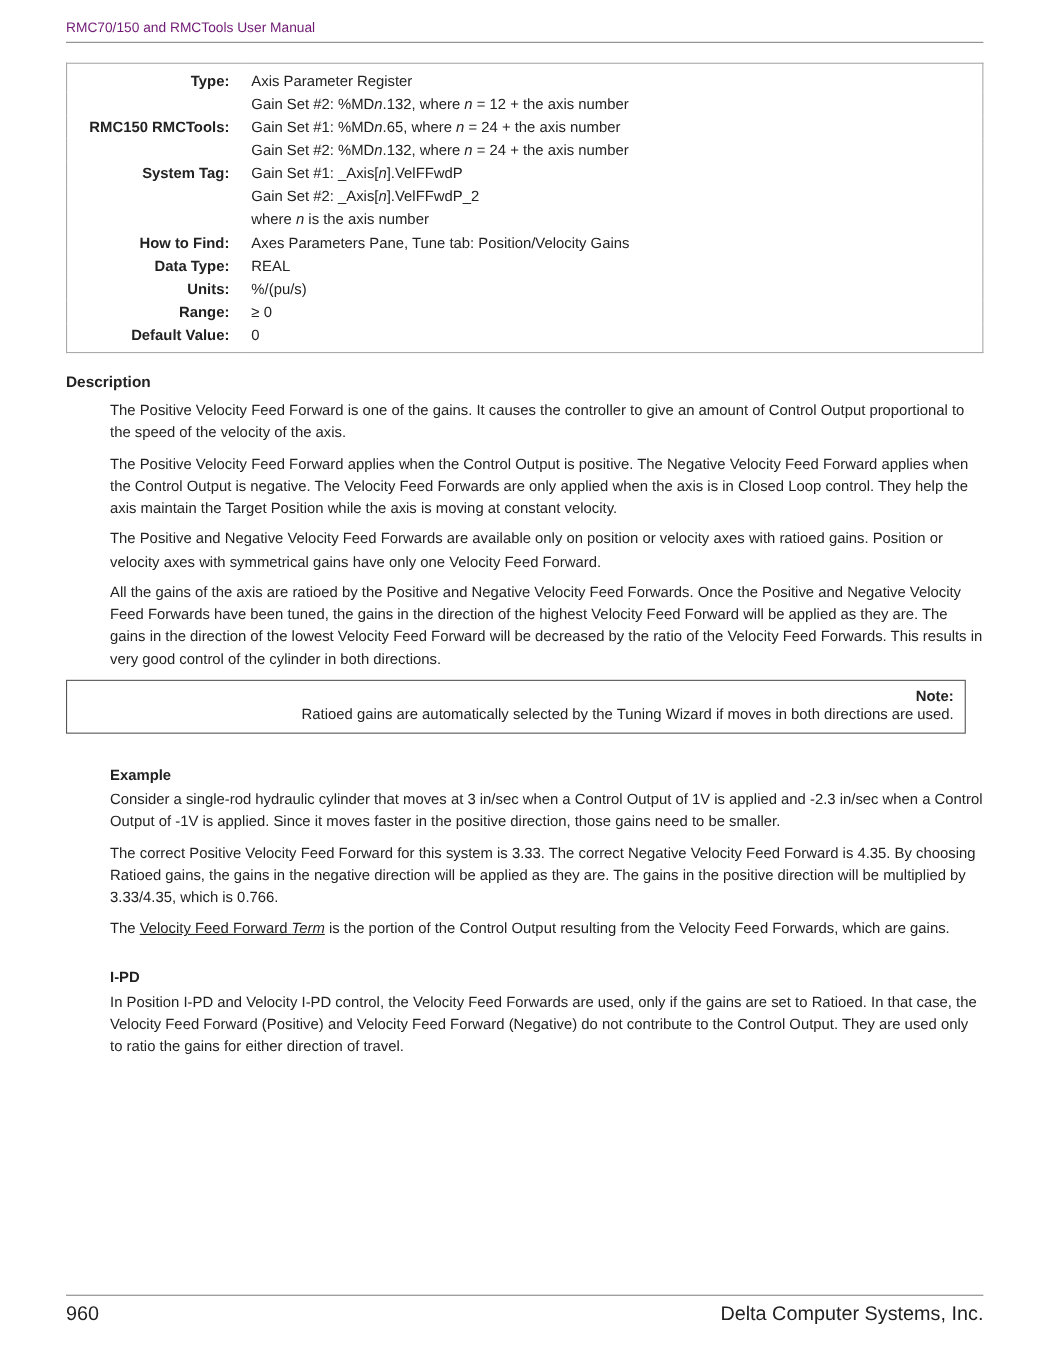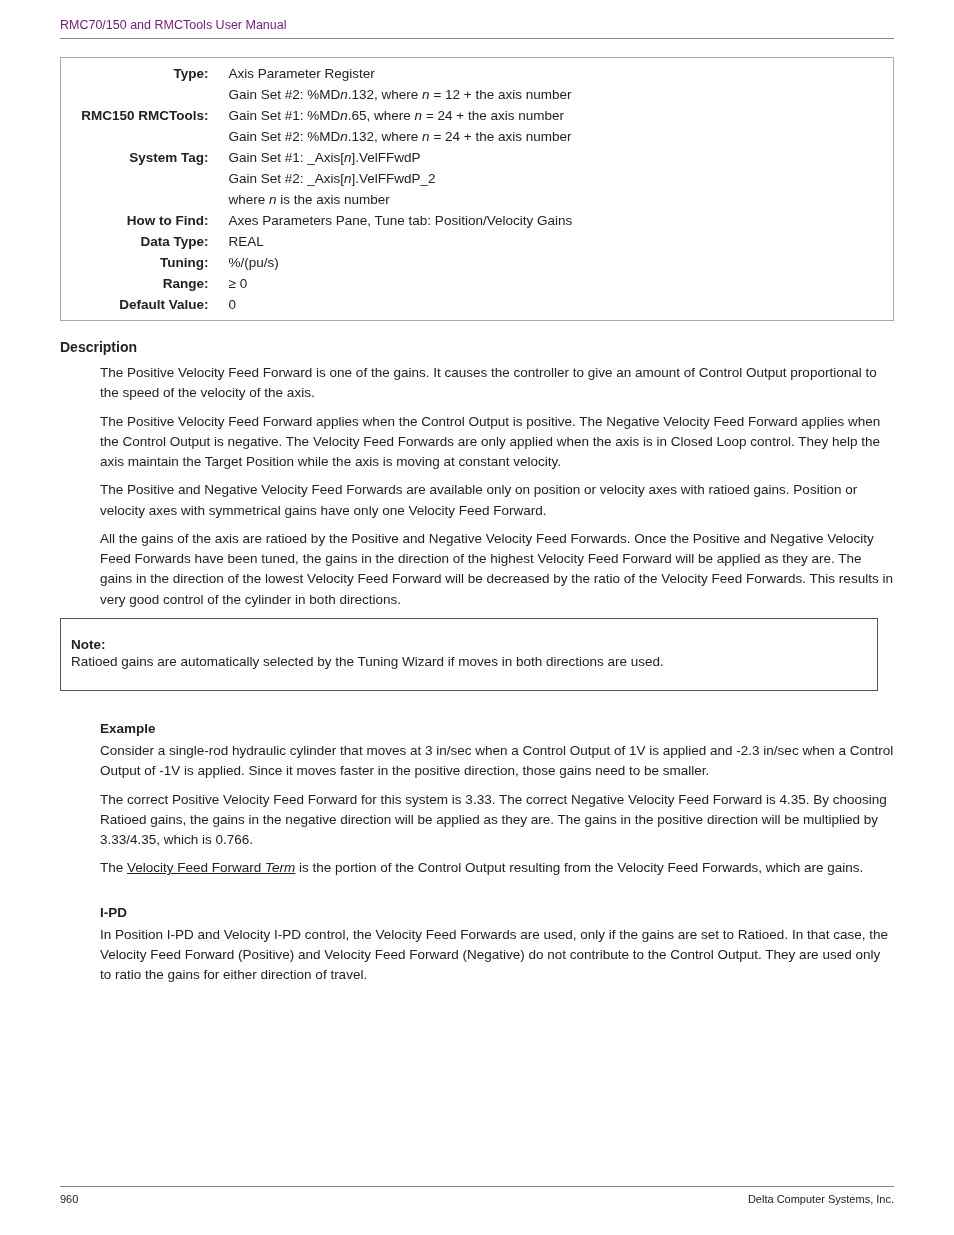--- a/index.html
+++ b/index.html
@@ -65,39 +65,40 @@
       margin-top: 10px;
       padding-left: 40px;
     }
     .desc-para {
       margin-bottom: 8px;
       line-height: 1.5;
       padding-left: 40px;
     }
     .note-box {
       border: 1px solid #555;
-      padding: 18px 10px;
+      padding: 6px 10px;
       margin: 8px 16px 12px 0;
       background: #fff;
+      text-align: right;
     }
     .note-box .note-title {
       font-weight: bold;
       font-size: 13.5px;
     }
     .note-box .note-body {
       font-size: 13.5px;
       line-height: 1.5;
     }
     .footer {
       border-top: 1px solid #888;
       margin-top: auto;
       padding-top: 6px;
       display: flex;
       justify-content: space-between;
-      font-size: 11px;
+      font-size: 18px;
       color: #222;
     }
     .italic { font-style: italic; }
   </style>
 </head>
 <body>
 
 <div class="page">
 
   <div class="header">
@@ -147,21 +148,21 @@
         <td class="label"><span>How to Find:</span></td>
         <td><a class="link">Axes Parameters Pane</a>, Tune tab: Position/Velocity Gains</td>
       </tr>
 
       <tr>
         <td class="label"><span>Data Type:</span></td>
         <td><a class="link">REAL</a></td>
       </tr>
 
       <tr>
-        <td class="label"><span>Tuning:</span></td>
+        <td class="label"><span>Units:</span></td>
         <td>%/(pu/s)</td>
       </tr>
 
       <tr>
         <td class="label"><span>Range:</span></td>
         <td>≥ 0</td>
       </tr>
 
       <tr>
         <td class="label"><span>Default Value:</span></td>

